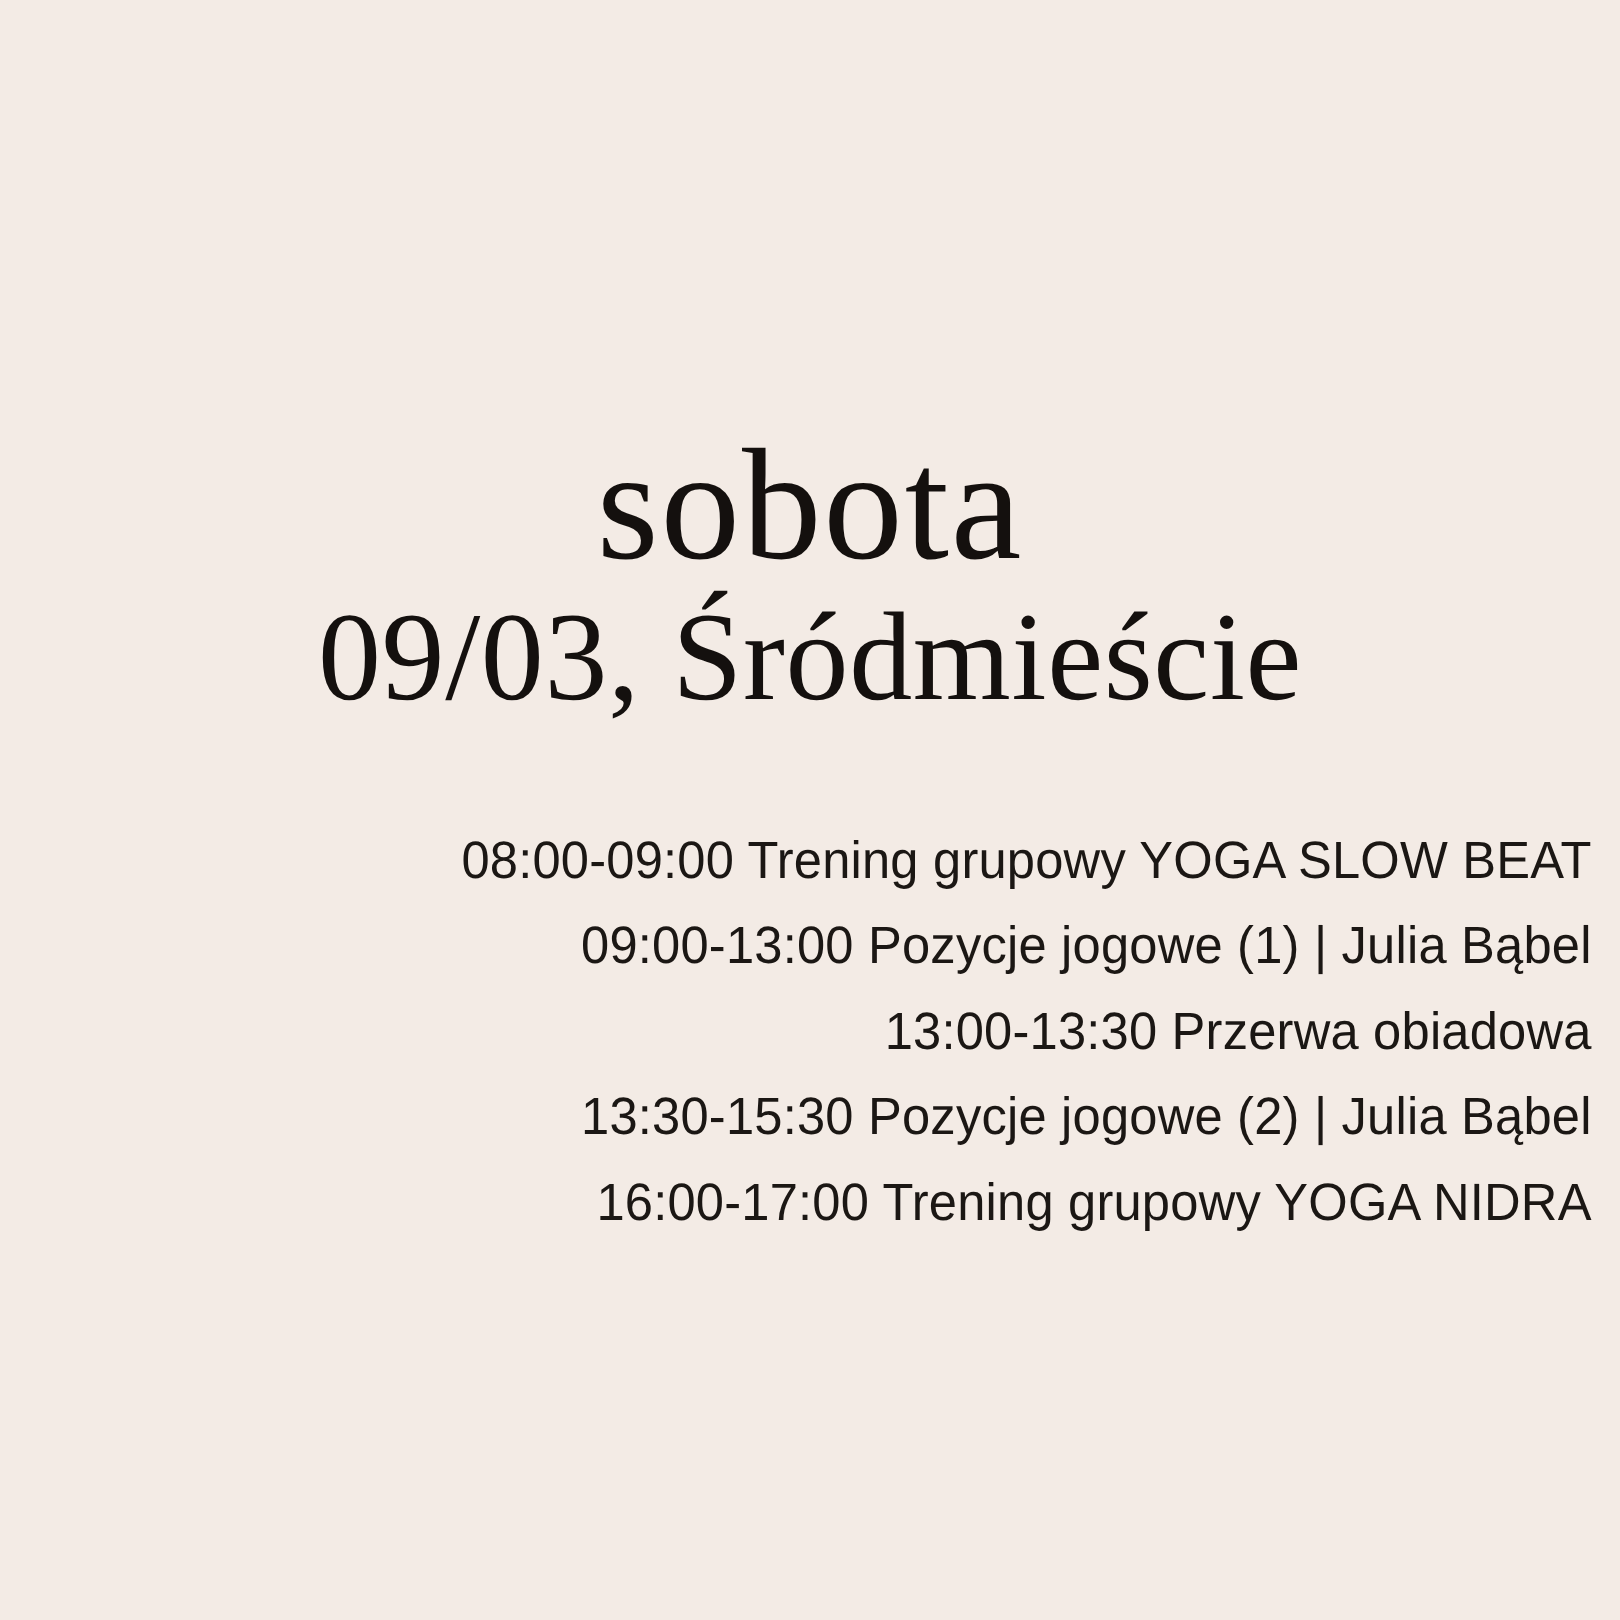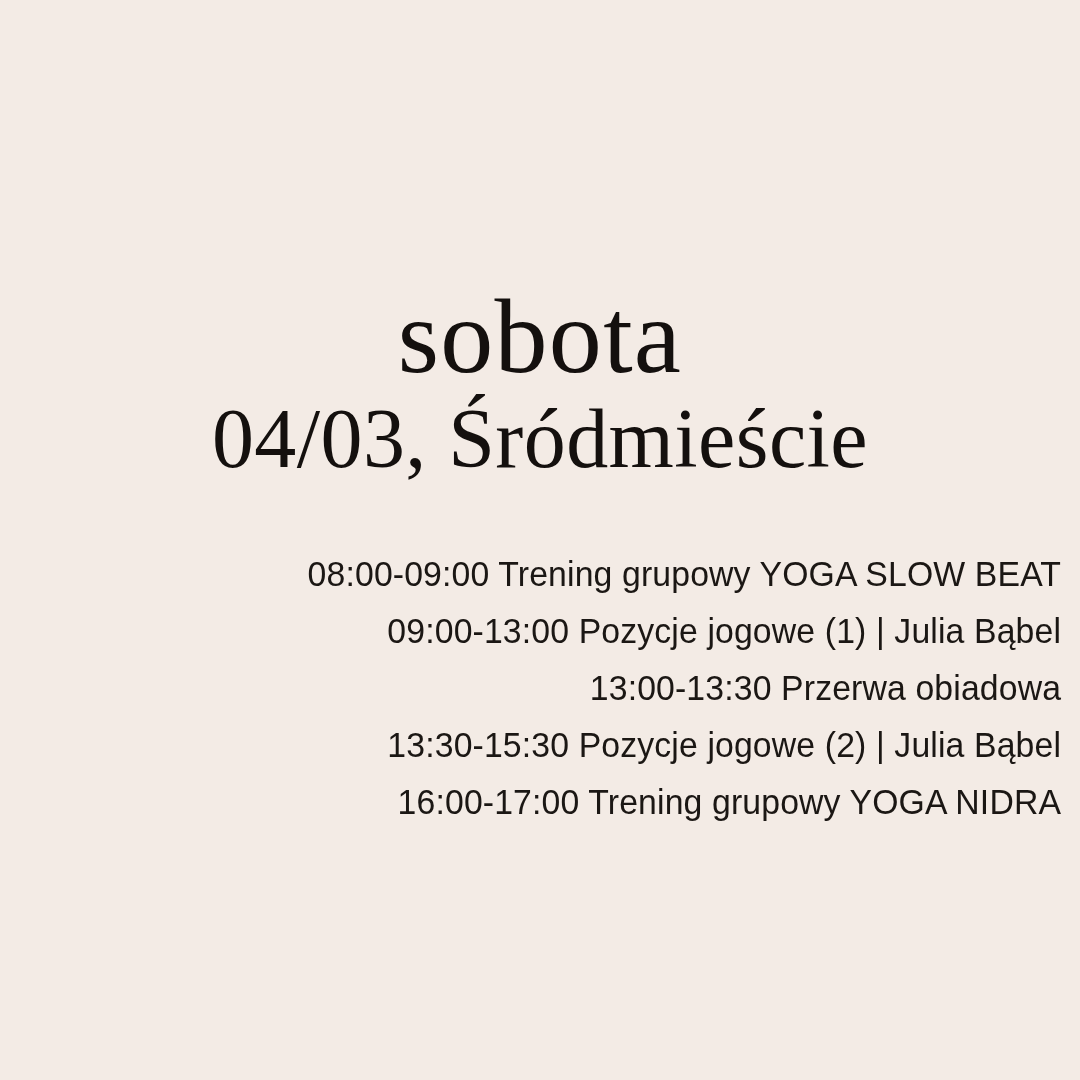--- a/index.html
+++ b/index.html
@@ -83,21 +83,21 @@
     transform-origin: center center;
   }
 </style>
 </head>
 <body style="background: rgb(243, 235, 229);">
 
 <div class="poster" style="background: rgb(243, 235, 229);">
 
   <div class="title-block">
     <h1 class="title-main" style="color: rgb(20, 16, 14);">sobota</h1>
-    <h2 class="title-sub" style="color: rgb(20, 16, 14);">04/03, Śródmieście</h2>
+    <h2 class="title-sub" style="color: rgb(20, 16, 14);">09/03, Śródmieście</h2>
   </div>
 
   <ul class="schedule">
     <li class="schedule-line" style="color: rgb(27, 23, 20);">08:00-09:00 Trening grupowy YOGA SLOW BEAT</li>
     <li class="schedule-line" style="color: rgb(27, 23, 20);">09:00-13:00 Pozycje jogowe (1) | Julia Bąbel</li>
     <li class="schedule-line" style="color: rgb(27, 23, 20);">13:00-13:30 Przerwa obiadowa</li>
     <li class="schedule-line" style="color: rgb(27, 23, 20);">13:30-15:30 Pozycje jogowe (2) | Julia Bąbel</li>
     <li class="schedule-line" style="color: rgb(27, 23, 20);">16:00-17:00 Trening grupowy YOGA NIDRA</li>
   </ul>
 

